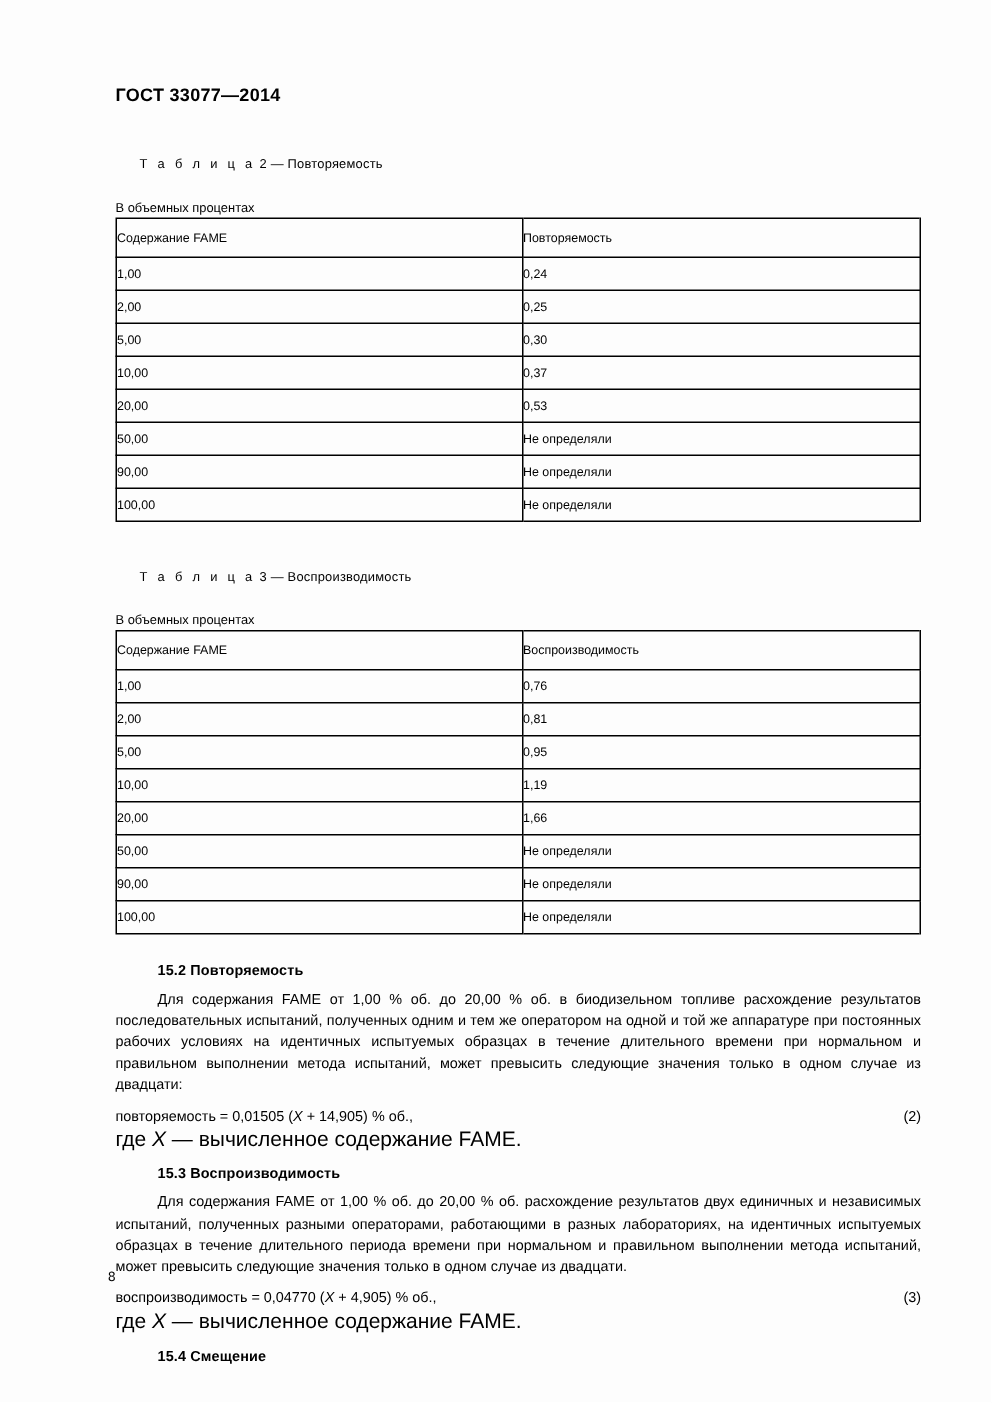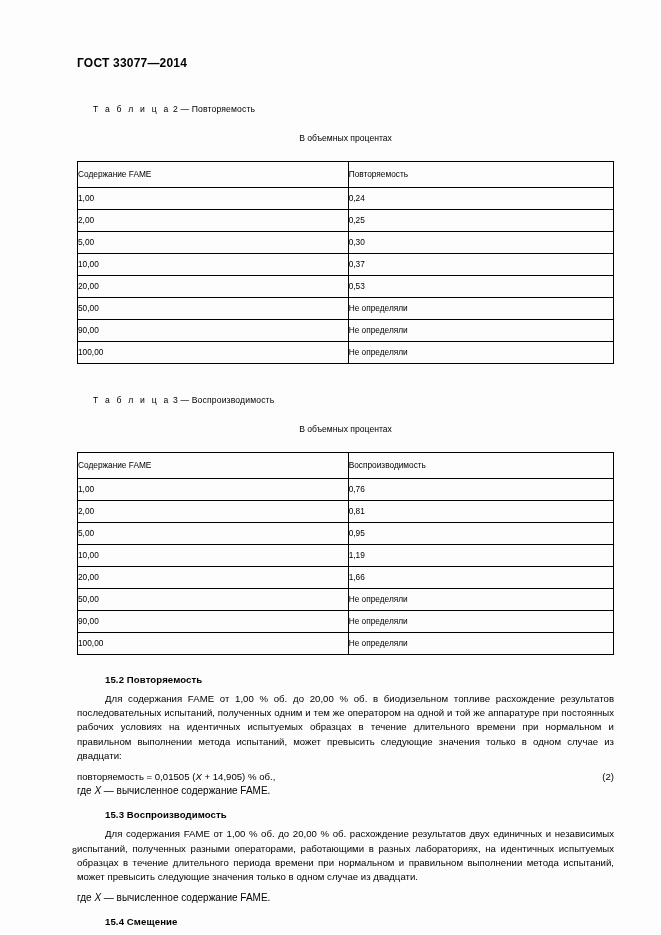--- a/index.html
+++ b/index.html
@@ -49,22 +49,22 @@
     font-size: 8.6px;
     letter-spacing: 0.15px;
     white-space: nowrap;
     margin: 16px;
   }
   .table-caption .spaced {
     letter-spacing: 2.2px;
   }
   .units-line {
     font-size: 8.6px;
-    text-align: center;
-    margin: 16px;
+    text-align: left;
+    margin: 0;
     padding-top: 3px;
     padding-bottom: 2px;
   }
 
   
   table.gost {
     border-collapse: collapse;
     width: 537px;
     table-layout: fixed;
     border: 1.6px solid #000;
@@ -119,21 +119,21 @@
   .formula-row .fnum {
     position: absolute;
     right: 0;
     top: 0;
     font-size: 9.6px;
   }
   .formula-row .ital {
     font-style: italic;
   }
   .where-line {
-    font-size: 10px;
+    font-size: 14px;
     line-height: 14.2px;
     margin: 0;
   }
   .where-line .ital {
     font-style: italic;
   }
 
   .gap-s  { height: 7px; }
   .gap-m  { height: 11px; }
   .gap-l  { height: 15px; }
@@ -278,20 +278,24 @@
       <span class="fnum">(2)</span>
     </div>
     <p class="where-line"><span>где </span><span class="ital">X</span><span> — вычисленное содержание FAME.</span></p>
 
     <div class="gap-m"></div>
 
     <div class="sec-head">15.3 Воспроизводимость</div>
     <div class="gap-s"></div>
     <p class="body-text">Для содержания FAME от 1,00 % об. до 20,00 % об. расхождение результатов двух единичных и независимых испытаний, полученных разными операторами, работающими в разных лабораториях, на идентичных испытуемых образцах в течение длительного периода времени при нормальном и правильном выполнении метода испытаний, может превысить следующие значения только в одном случае из двадцати.</p>
     <div class="gap-s"></div>
+    <div class="formula-row">
+      <span>воспроизводимость = 0,04770 (</span><span class="ital">X</span><span> + 4,905) % об.,</span>
+      <span class="fnum">(3)</span>
+    </div>
     <p class="where-line"><span>где </span><span class="ital">X</span><span> — вычисленное содержание FAME.</span></p>
 
     <div class="gap-m"></div>
 
     <div class="sec-head">15.4 Смещение</div>
     <div class="gap-s"></div>
 
   </div>
 
   <div class="page-number">8</div>

